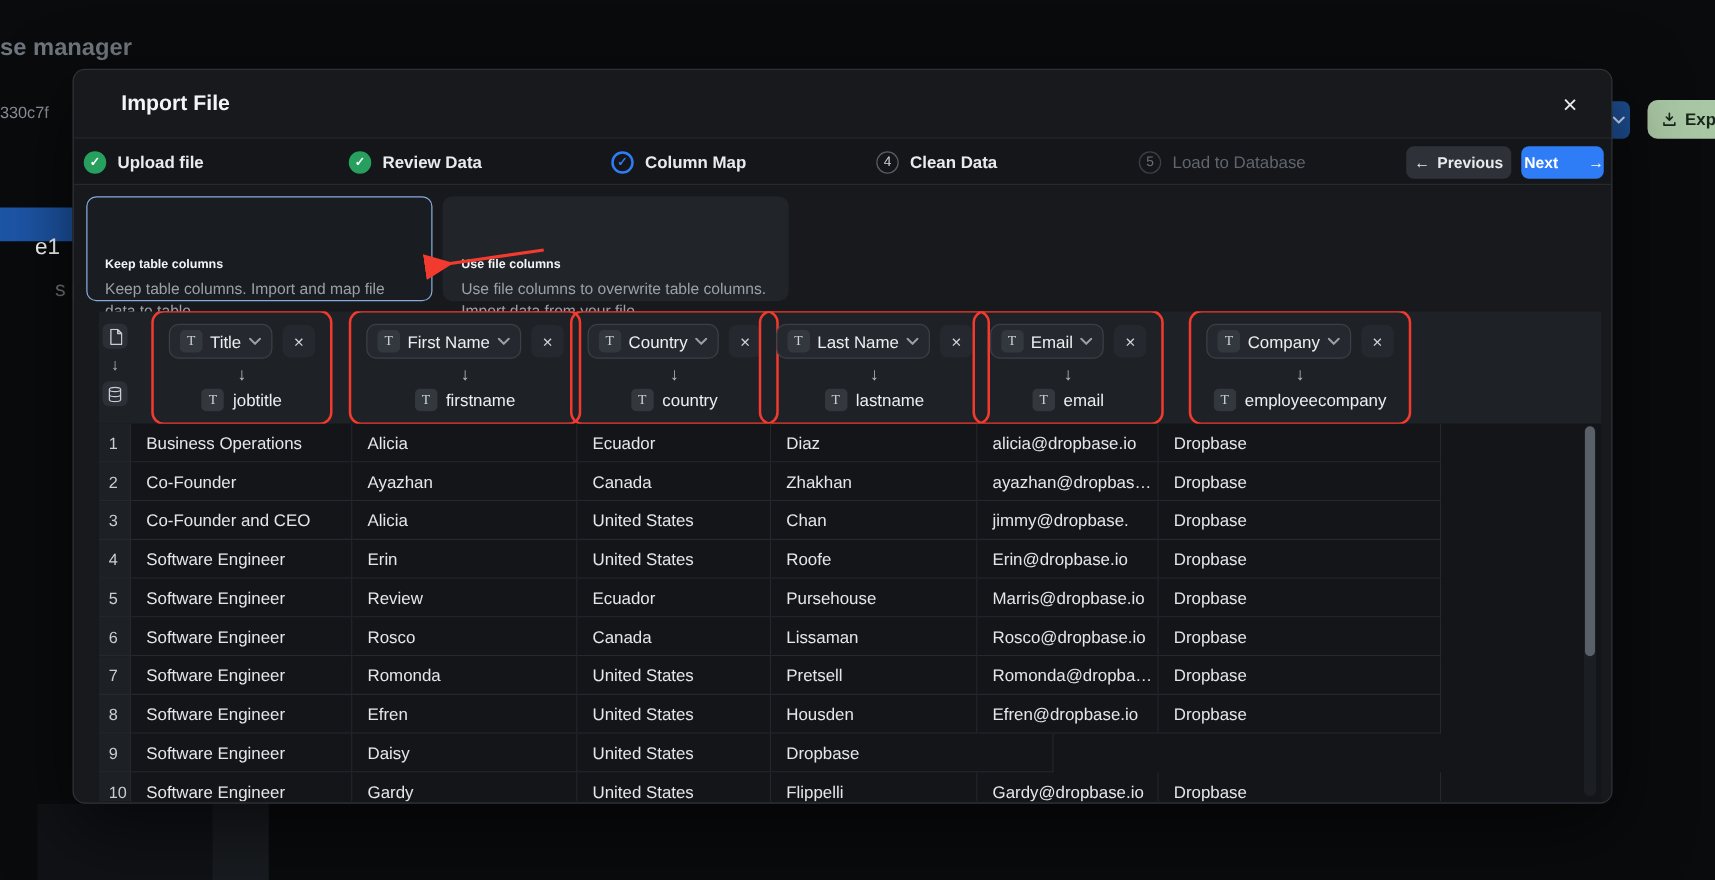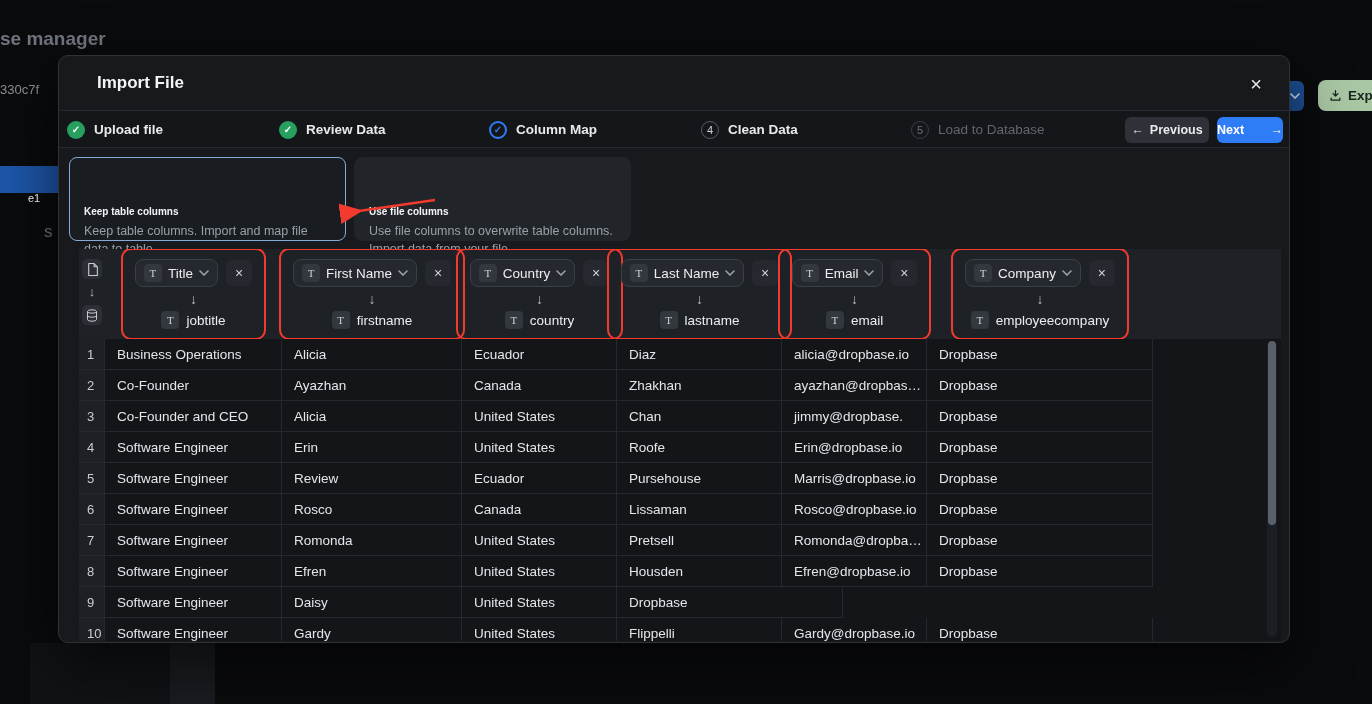--- a/index.html
+++ b/index.html
@@ -5,21 +5,21 @@
   * { margin:0; padding:0; box-sizing:border-box; }
   html,body { width:1372px; height:704px; overflow:hidden; background:#0a0b0d;
               font-family:"Liberation Sans", sans-serif; color:#e8eaed; }
   body { position:relative; }
 
   
   .bg-title { position:absolute; left:0; top:28px; font-size:19px; font-weight:700; color:#70767e; }
   .bg-hash  { position:absolute; left:0; top:82px; font-size:13px; color:#8b9199; }
   .bg-selected-row { position:absolute; left:0; top:166px; width:58px; height:27px;
                      background:#1d56a8; display:flex; align-items:center; }
-  .bg-selected-row span { margin-left:28px; font-size:11px; color:#fff;margin-top:36px; }
+  .bg-selected-row span { margin-left:28px; font-size:18px; color:#fff;margin-top:36px; }
   .bg-note { position:absolute; left:0; top:222px; font-size:17px; color:#6c727a;padding-left:44px; }
   .bg-strip-a { position:absolute; left:30px; top:643px; width:185px; height:61px; background:#101216; }
   .bg-strip-b { position:absolute; left:170px; top:643px; width:45px; height:61px; background:#191c20; }
 
   .split-btn { position:absolute; left:1282px; top:81px; width:22px; height:30px;
                background:#1d4f94; border:none; border-radius:6px; display:flex;
                align-items:center; justify-content:flex-end; padding-right:4px; cursor:pointer; }
   .export-btn { position:absolute; left:1318px; top:80px; width:76px; height:31px;
                 background:#a9c7a4; border:none; border-radius:8px; display:flex;
                 align-items:center; gap:6px; padding-left:11px; cursor:pointer;
@@ -51,21 +51,21 @@
   .step-icon.dim { border-color:#3b4046; color:#6a7077; }
   .step-label.dim { color:#60666e; font-weight:500; }
 
   .prev-btn { position:absolute; left:1066px; top:6px; width:84px; height:26px;
               background:#2e3238; color:#e8eaed; border:none; border-radius:6px;
               font-size:12.5px; font-weight:600; display:flex; align-items:center;
               justify-content:center; gap:6px; cursor:pointer; font-family:inherit; }
   .next-btn { position:absolute; left:1158px; top:6px; width:66px; height:26px;
               background:#2e7cf6; color:#fff; border:none; border-radius:6px;
               font-size:12.5px; font-weight:600; display:flex; align-items:center;
-              justify-content:space-between; gap:6px; cursor:pointer; font-family:inherit; }
+              justify-content:flex-end; gap:24px; cursor:pointer; font-family:inherit; }
 
   
   .card { position:absolute; top:101px; width:277px; height:84px; border-radius:8px;
           padding:12px 14px; cursor:pointer; }
   .card-1 { left:10px; background:#191c21; border:1.5px solid #86abdb; }
   .card-2 { left:295px; background:#212429; border:1px solid #212429; }
   .card-title { font-size:10px; font-weight:700; color:#f2f4f6; margin-bottom:5px;margin-top:36px; }
   .card-desc { font-size:12.5px; color:#9aa0a8; line-height:1.45; }
 
   .annot-arrow { position:absolute; left:272px; top:136px; pointer-events:none; }

